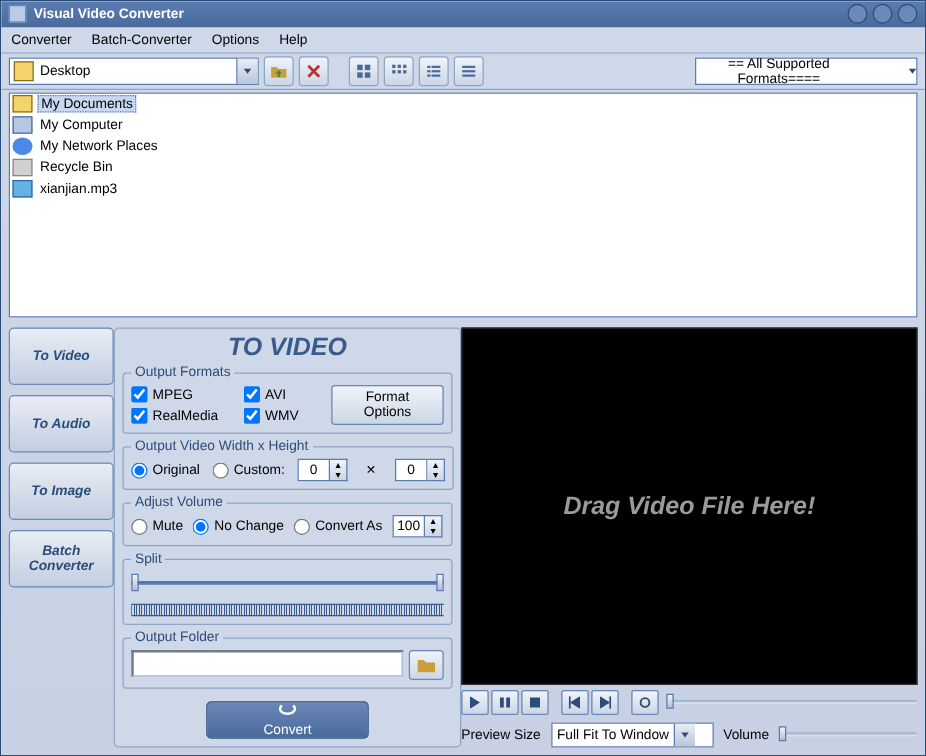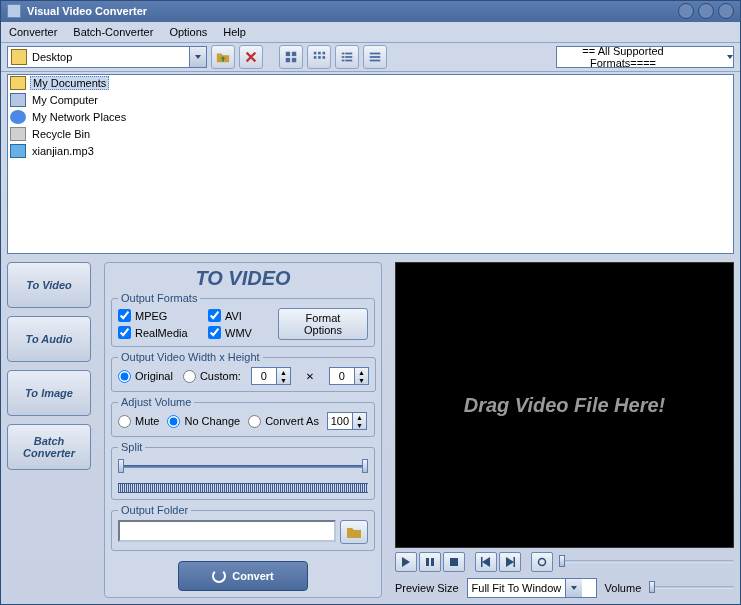--- a/index.html
+++ b/index.html
@@ -25,21 +25,21 @@
 .filepane { background: #fff; border: 1px solid #5a7cb0; margin: 2px 6px 4px 6px; height: 190px; overflow: auto; }
 .filepane .item { display: flex; align-items: center; height: 17px; padding: 0 2px; }
 .filepane .item .fic { width: 16px; height: 14px; margin-right: 4px; }
 .filepane .item.selected .lbl { background: #c8d8ef; border: 1px dotted #5a7cb0; padding: 0 2px; }
 .filepane .item .lbl { padding: 0 2px; }
 .ic-docs { background: #f5d36b; border: 1px solid #8a6d1e; }
 .ic-comp { background: #b4c8e6; border: 1px solid #4a6a9c; }
 .ic-net { background: #4a8ae6; border-radius: 50%; }
 .ic-bin { background: #d0d0d0; border: 1px solid #888; }
 .ic-mp3 { background: #66b0e6; border: 1px solid #2a6aa0; }
-.lower { flex: 1; display: flex; padding: 4px 6px 6px 6px; gap: 13px; }
+.lower { flex: 1; display: flex; padding: 4px 6px 6px 6px; gap: 0; }
 .navcol { width: 84px; display: flex; flex-direction: column; gap: 8px; }
 .navbtn { height: 46px; background: linear-gradient(#e8edf5,#c3cee0); border: 1px solid #6b88b6; border-radius: 4px; display: flex; align-items: center; justify-content: center; font-weight: bold; color: #2a4d7a; font-style: italic; text-align: center; line-height: 1.1; }
 .midpanel { width: 278px; background: #cfd8e8; border: 1px solid #8fa5c5; border-radius: 4px; padding: 4px 6px 6px 6px; display: flex; flex-direction: column; }
 .midpanel h2 { font-family: "Arial", sans-serif; font-size: 20px; font-weight: bold; font-style: italic; color: #3a5a8c; text-align: center; margin-bottom: 2px; }
 fieldset { border: 1px solid #8fa5c5; border-radius: 3px; padding: 4px 6px 6px 6px; margin-bottom: 4px; }
 fieldset legend { padding: 0 3px; color: #2a4d7a; }
 .fmtrow { display: flex; align-items: center; }
 .fmtcol { display: flex; flex-direction: column; gap: 4px; }
 .chk, .rad { display: flex; align-items: center; gap: 4px; }
 .chk input, .rad input { margin: 0; }
@@ -49,21 +49,21 @@
 .spin .arrs { width: 14px; height: 18px; display: flex; flex-direction: column; background: linear-gradient(#f0f4fa,#cbd6e6); border: 1px solid #5a7cb0; border-left: none; }
 .spin .arrs div { flex: 1; display: flex; align-items: center; justify-content: center; font-size: 7px; }
 .xmark { width: 14px; height: 14px; display: flex; align-items: center; justify-content: center; font-size: 10px; margin: 0 2px; }
 .split-slider { position: relative; height: 22px; }
 .split-track { position: absolute; top: 8px; left: 0; right: 0; height: 3px; background: linear-gradient(#3a5a8c,#7a98c6); border-radius: 2px; }
 .split-thumb { position: absolute; top: 2px; width: 6px; height: 14px; background: linear-gradient(#f0f4fa,#b0bed4); border: 1px solid #5a7cb0; }
 .split-bar { margin-top: 4px; height: 10px; background: repeating-linear-gradient(90deg,#3a5a8c,#3a5a8c 1px,#cfd8e8 1px,#cfd8e8 2px); border-top: 1px solid #3a5a8c; border-bottom: 1px solid #3a5a8c; }
 .outrow { display: flex; gap: 4px; }
 .outrow input { flex: 1; height: 22px; background: #fff; border: 2px inset #b9c7dc; padding: 0 4px; }
 .browse { width: 28px; height: 24px; background: linear-gradient(#f0f4fa,#cbd6e6); border: 1px solid #6b88b6; border-radius: 3px; display: flex; align-items: center; justify-content: center; }
-.convert { margin: 6px auto 0 auto; width: 130px; height: 30px; background: linear-gradient(#6b88b6,#4a6a9c); border: 1px solid #2a4d7a; border-radius: 4px; color: #fff; font-weight: bold; font-size: 13px; display: flex; align-items: center; justify-content: center; gap: 6px; }
+.convert { margin: 6px auto 0 auto; width: 130px; height: 30px; background: linear-gradient(#6b88b6,#4a6a9c); border: 1px solid #2a4d7a; border-radius: 4px; color: #fff; font-weight: normal; font-size: 13px; display: flex; align-items: center; justify-content: center; gap: 6px; flex-direction: column; }
 .convert .ic { width: 14px; height: 14px; border: 2px solid #fff; border-radius: 50%; border-top-color: transparent; }
 .rightpanel { flex: 1; display: flex; flex-direction: column; }
 .preview { flex: 1; background: #000; border: 1px solid #333; display: flex; align-items: center; justify-content: center; }
 .preview .msg { color: #9a9a9a; font-size: 20px; font-weight: bold; font-style: italic; }
 .pcontrols { display: flex; align-items: center; gap: 2px; margin-top: 4px; }
 .pbtn { width: 22px; height: 20px; background: linear-gradient(#f0f4fa,#cbd6e6); border: 1px solid #6b88b6; border-radius: 2px; display: flex; align-items: center; justify-content: center; }
 .pbtn svg { width: 10px; height: 10px; fill: #2a4d7a; }
 .seek { flex: 1; height: 20px; position: relative; margin-left: 4px; }
 .seek .tr { position: absolute; top: 8px; left: 0; right: 0; height: 3px; background: linear-gradient(#8fa5c5,#e8edf5); border-radius: 2px; }
 .seek .th { position: absolute; top: 3px; left: 0; width: 6px; height: 12px; background: linear-gradient(#f0f4fa,#b0bed4); border: 1px solid #5a7cb0; }

